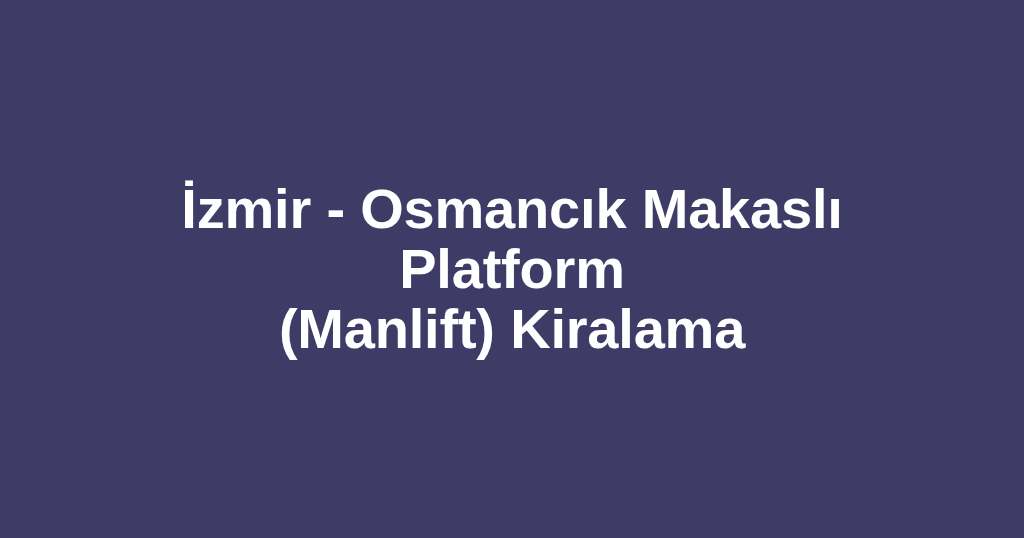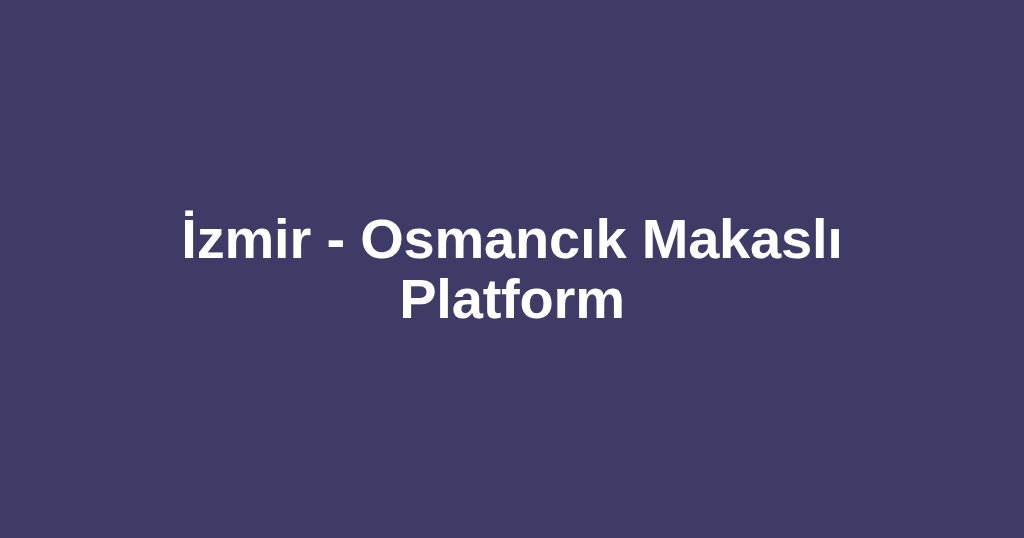--- a/index.html
+++ b/index.html
@@ -47,15 +47,16 @@
     display: block;
   }
 </style>
 </head>
 <body>
 
 <div class="share-card">
 
   <h1 class="card-title">
     <span class="title-line">İzmir - Osmancık Makaslı Platform</span>
+    <span class="title-line">(Manlift) Kiralama</span>
   </h1>
 
 </div>
 
 </body></html>

